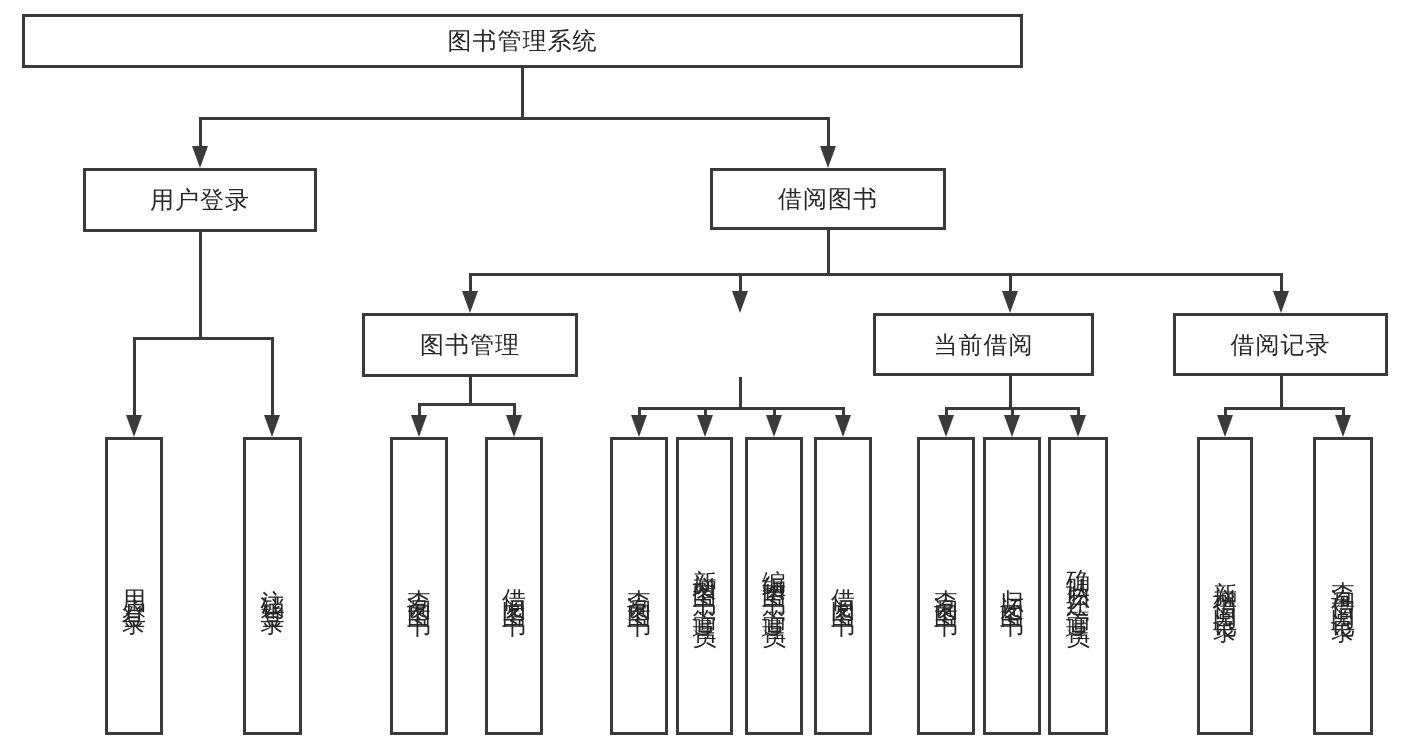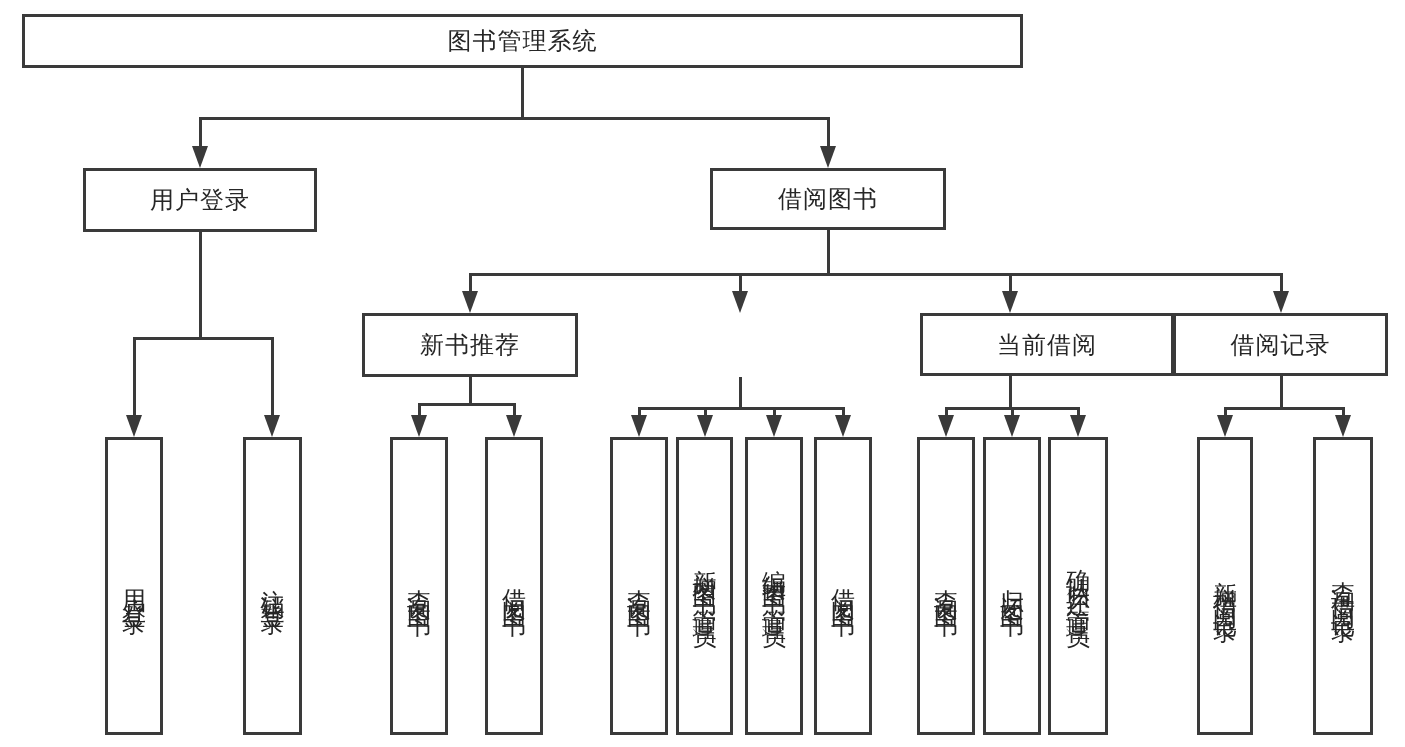--- a/index.html
+++ b/index.html
@@ -85,22 +85,22 @@
   <div class="hl" style="left:469px;top:273px;width:813px"></div>
   <div class="vl" style="left:469px;top:273px;height:19px"></div>
   <div class="ar" style="left:462px;top:291px"></div>
   <div class="vl" style="left:739px;top:273px;height:19px"></div>
   <div class="ar" style="left:732px;top:291px"></div>
   <div class="vl" style="left:1009px;top:273px;height:19px"></div>
   <div class="ar" style="left:1002px;top:291px"></div>
   <div class="vl" style="left:1280px;top:273px;height:19px"></div>
   <div class="ar" style="left:1273px;top:291px"></div>
 
-  <div class="box" style="left:362px;top:313px;width:216px;height:64px">新书推荐</div>
-  <div class="box" style="left:920px;top:313px;width:254px;height:63px">当前借阅</div>
+  <div class="box" style="left:362px;top:313px;width:216px;height:64px">图书管理</div>
+  <div class="box" style="left:873px;top:313px;width:221px;height:63px">当前借阅</div>
   <div class="box" style="left:1173px;top:313px;width:215px;height:63px">借阅记录</div>
 
   <div class="vl" style="left:469px;top:377px;height:28px"></div>
   <div class="hl" style="left:418px;top:403px;width:97px"></div>
   <div class="vl" style="left:418px;top:403px;height:13px"></div>
   <div class="ar" style="left:411px;top:415px"></div>
   <div class="vl" style="left:513px;top:403px;height:13px"></div>
   <div class="ar" style="left:506px;top:415px"></div>
 
   <div class="vl" style="left:739px;top:377px;height:32px"></div>

